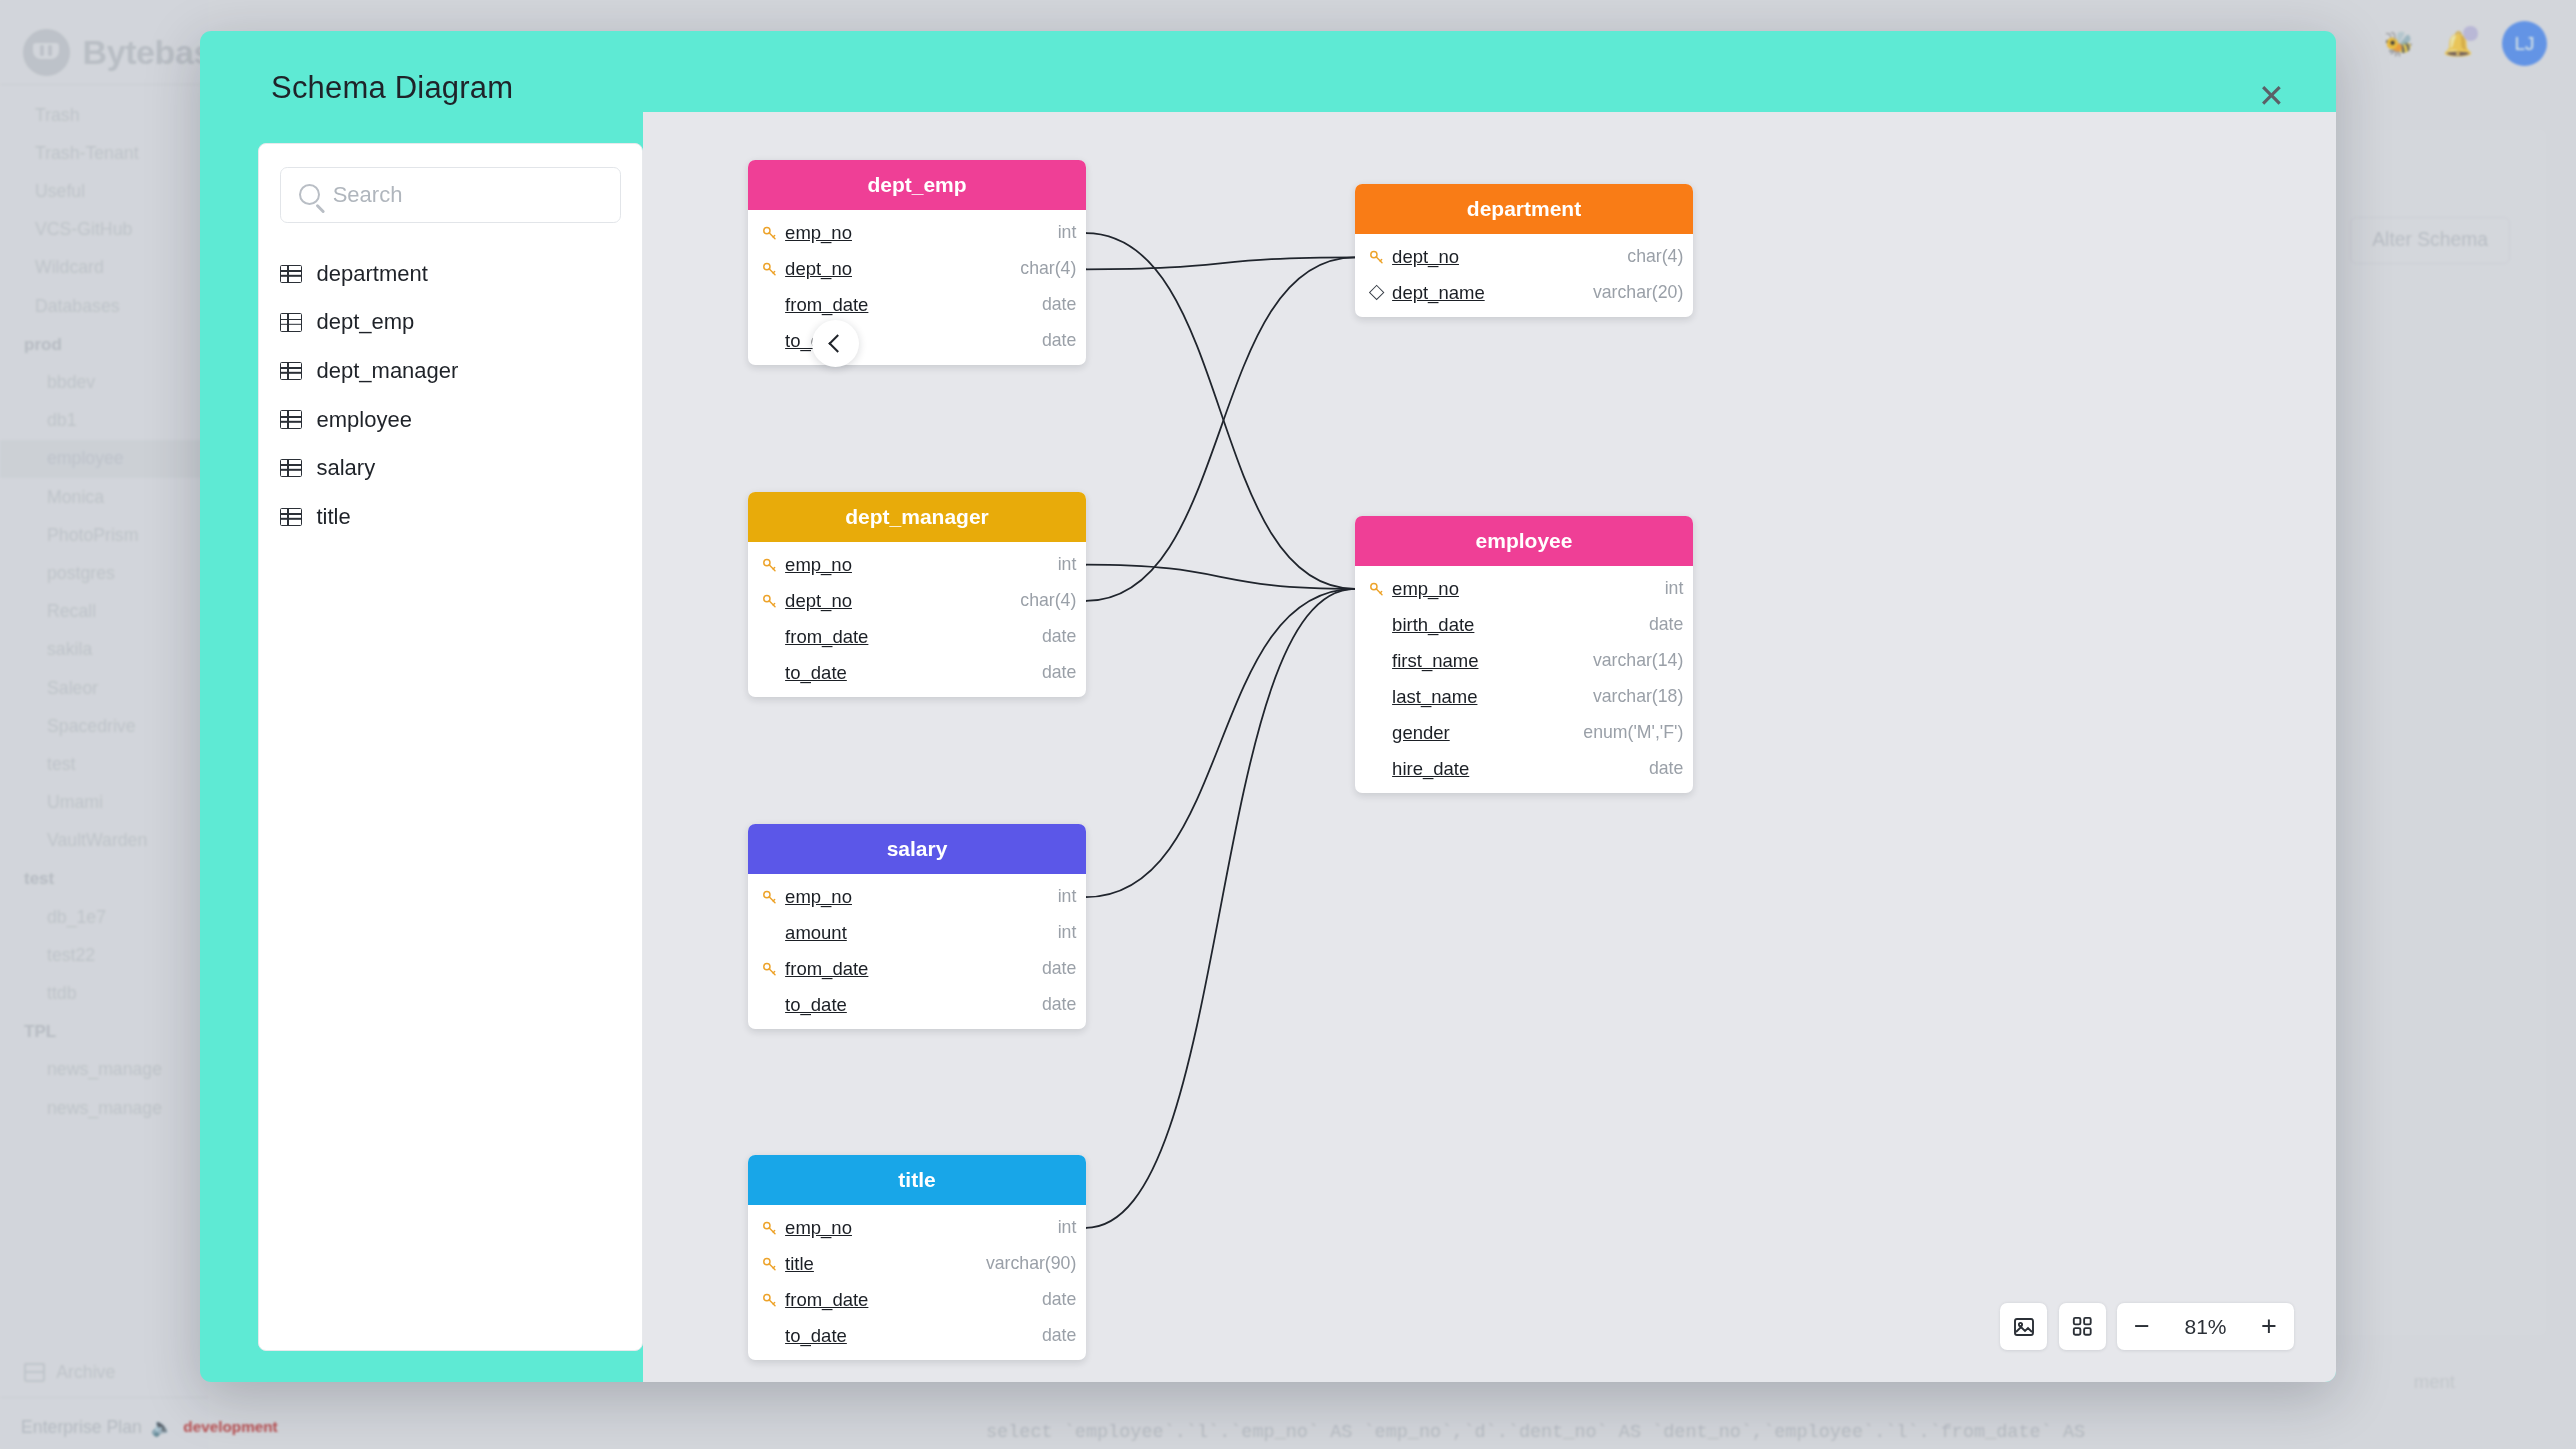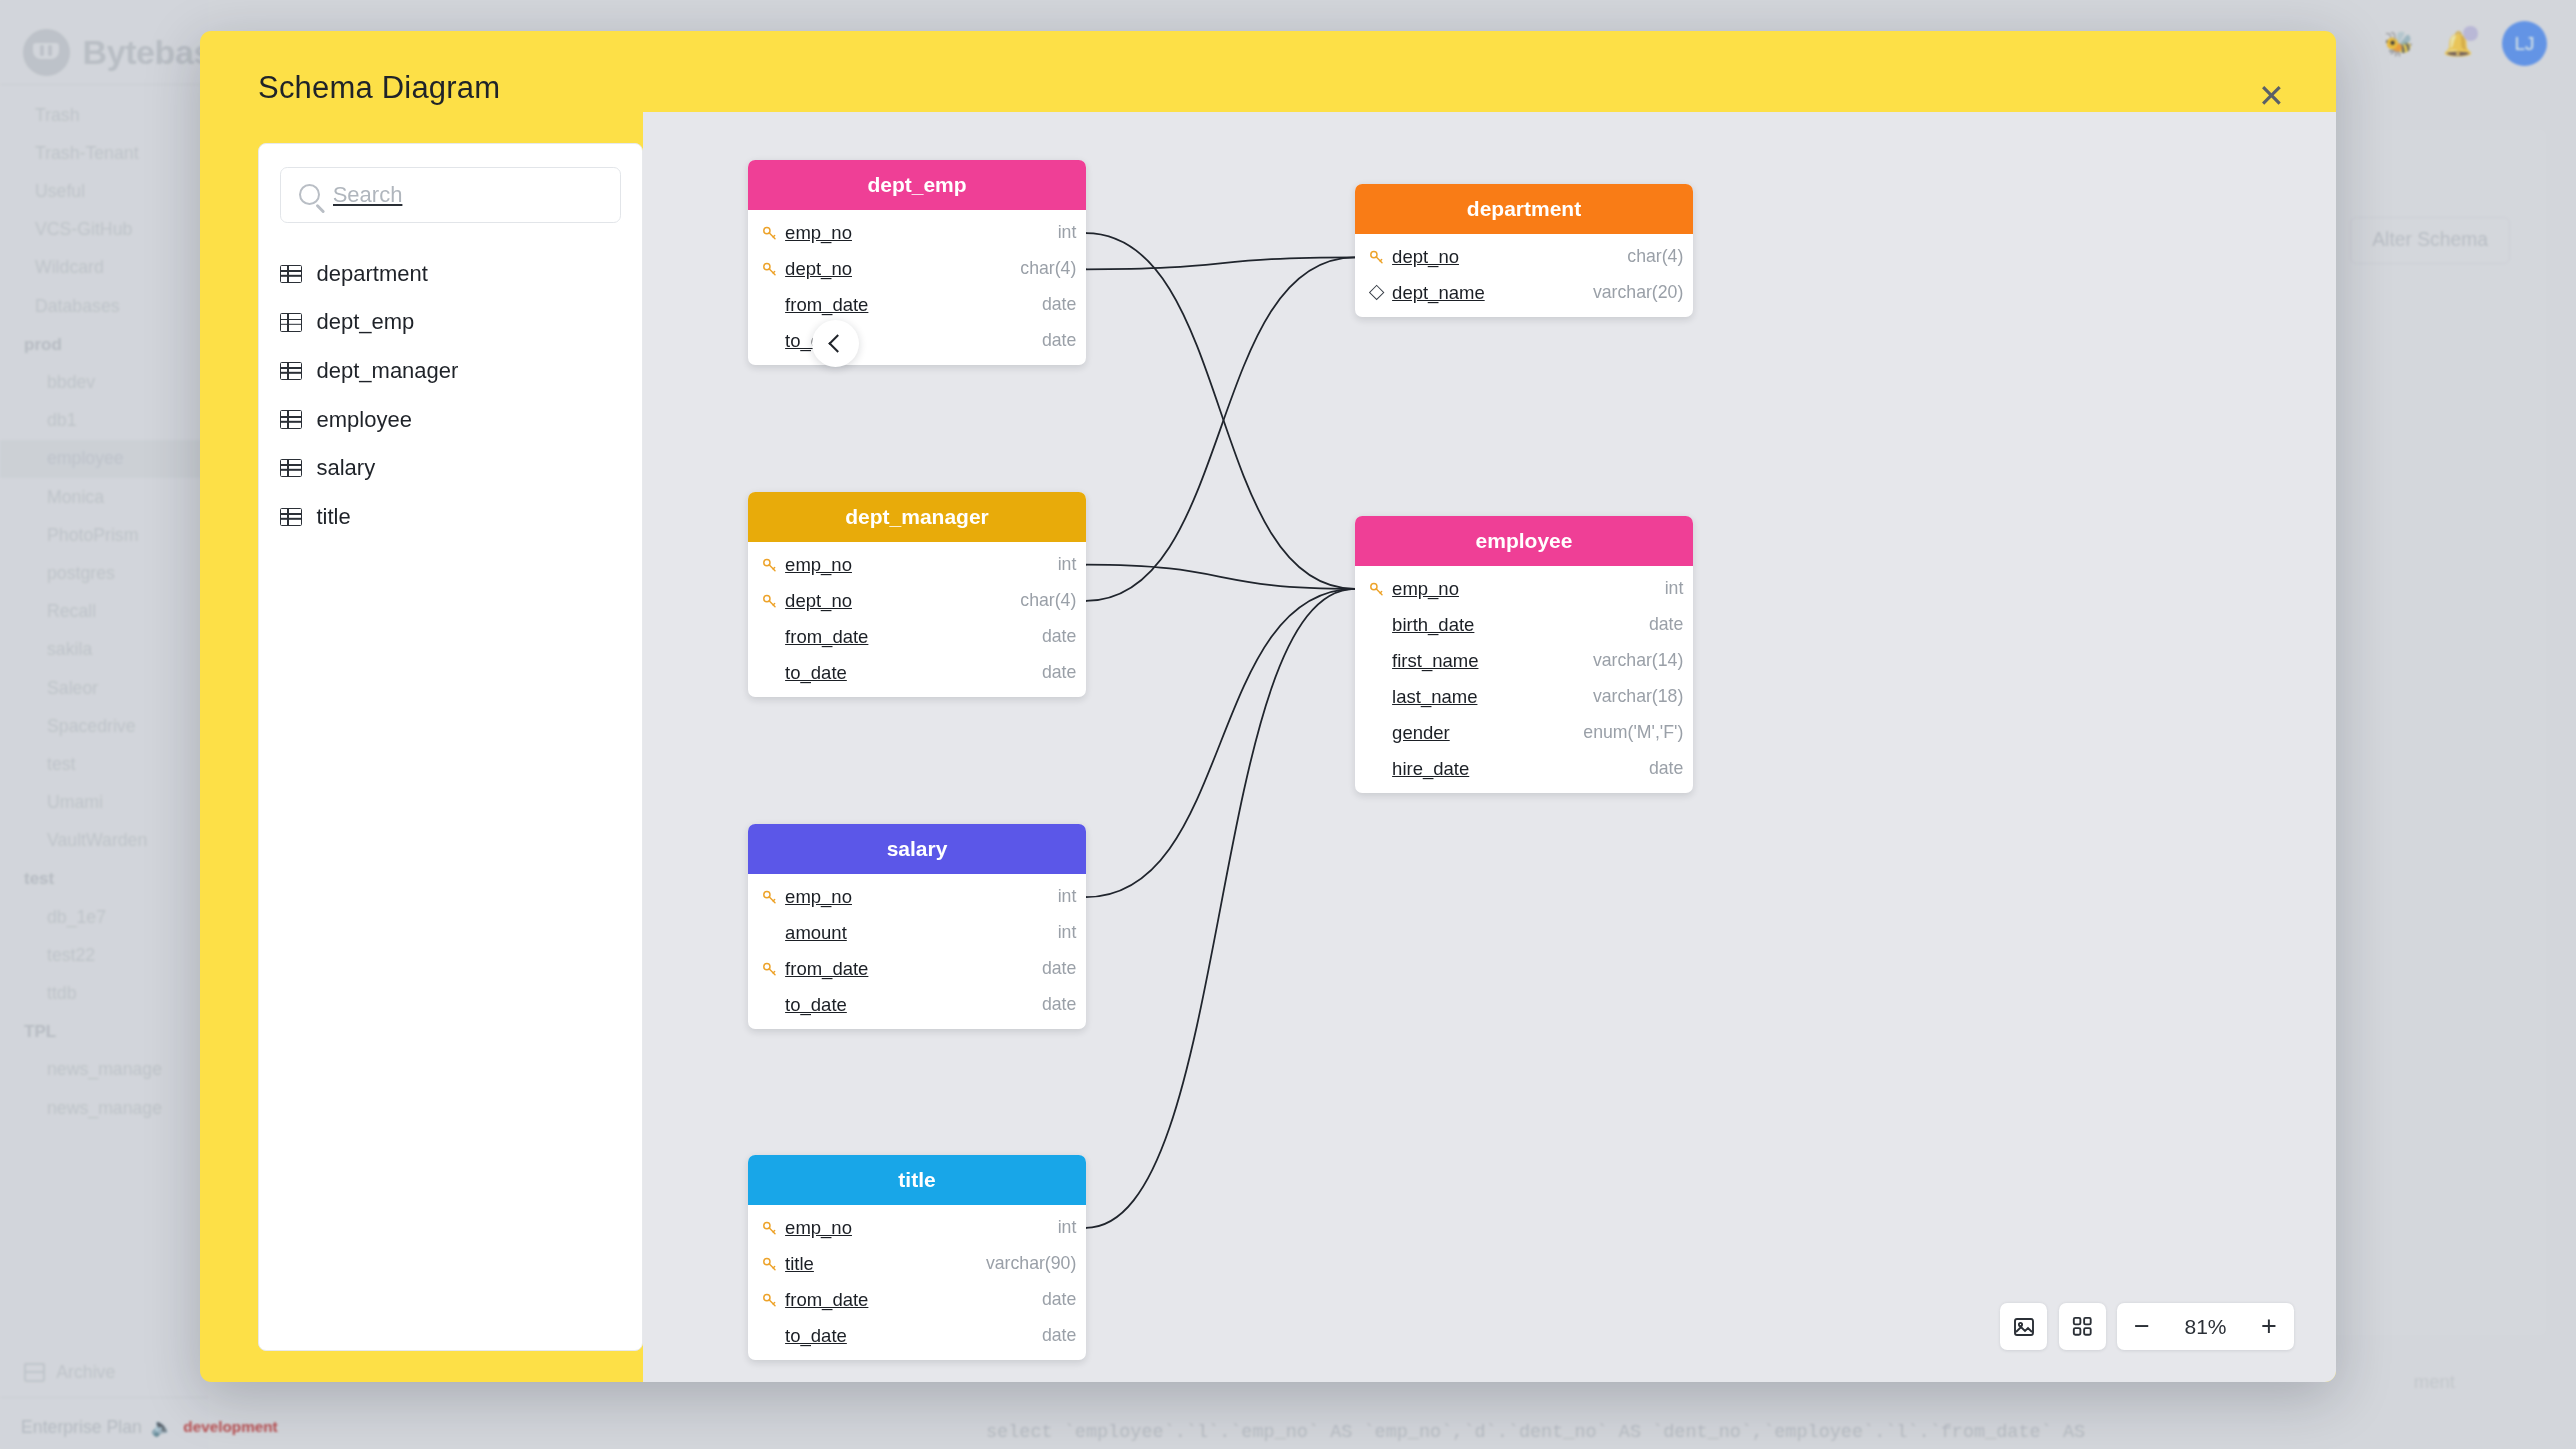--- a/index.html
+++ b/index.html
@@ -48,39 +48,40 @@
   .alter-btn { position: absolute; right: 66px; top: 217px; padding: 11.3px 21px; border: 0.8px solid #d3d8de;
                border-radius: 6.4px; font-size: 19.3px; color: #b8bec5; }
   .sql-line { position: absolute; left: 986px; bottom: 6.4px; font-size: 18.5px; color: #b7bdc4; white-space: nowrap; font-family: "Liberation Mono", monospace; }
   .env-chip { position: absolute; right: 121px; bottom: 56px; font-size: 18.5px; color: #c7ccd2; }
   .panel-ghost { position: absolute; left: 208px; top: 129px; right: 29px; bottom: 113px; border-radius: 8px; background: #e1e4e8; }
 
   
   .modal-scrim { position: absolute; inset: 0; background: rgba(30,35,45,.06); }
   .modal {
     position: absolute; left: 200px; top: 31px; width: 2136px; height: 1351px;
-    background: #fde047; border-radius: 11.3px; box-shadow: 0 14.5px 56px rgba(20,25,35,.22);
+    background: #5eead4; border-radius: 11.3px; box-shadow: 0 14.5px 56px rgba(20,25,35,.22);
     overflow: hidden;
+    padding-left: 13px;
   }
   .modal-header { position: relative; height: 81px; }
   .modal-title { position: absolute; left: 58px; top: 39px; font-size: 31px; color: #1f2329; font-weight: 400; letter-spacing: 0.2px; }
   .modal-close { position: absolute; right: 45px; top: 45px; width: 39px; height: 39px; display: flex;
                  align-items: center; justify-content: center; font-size: 32px; color: #5b6067; cursor: pointer; line-height: 1; }
 
   .modal-body { position: absolute; left: 0; top: 81px; right: 0; bottom: 0; }
 
   
   .schema-sidebar { position: absolute; left: 58px; top: 31px; width: 385px; bottom: 31px;
                     border: 0.8px solid #e7e9ec; border-radius: 8px; background: #fff; }
   .search-box { margin: 22.5px 21px 0 21px; height: 56px; border: 0.8px solid #e2e5e9; border-radius: 7.2px;
                 display: flex; align-items: center; gap: 13px; padding: 0 17.7px; }
   .search-glyph { width: 21px; height: 21px; border: 2.4px solid #b9bec5; border-radius: 50%; position: relative; flex: none; }
   .search-glyph::after { content:""; position:absolute; right:-8px; bottom:-6.4px; width:10.5px; height:2.7px; background:#b9bec5;
                          transform: rotate(45deg); border-radius:1.6px; }
-  .search-input { border: 0; outline: 0; font-size: 22px; color: #2a2f36; font-family: "Liberation Sans", sans-serif; width: 100%; background: transparent; text-decoration: underline; }
+  .search-input { border: 0; outline: 0; font-size: 22px; color: #2a2f36; font-family: "Liberation Sans", sans-serif; width: 100%; background: transparent; }
   .search-input::placeholder { color: #b0b6bd; }
 
   .tbl-list { margin-top: 27px; }
   .tbl-item { display: flex; align-items: center; gap: 14.5px; padding: 11.3px 21px; cursor: pointer; }
   .tbl-glyph { width: 22px; height: 18.5px; border: 1.9px solid #2b3037; border-radius: 1.6px; position: relative; flex: none; }
   .tbl-glyph::before { content:""; position:absolute; left:0; right:0; top:4.4px; height:1.8px; background:#2b3037;
                        box-shadow: 0 4.8px 0 0 #2b3037; }
   .tbl-glyph::after { content:""; position:absolute; top:0; bottom:0; left:6.4px; width:1.8px; background:#2b3037; }
   .tbl-label { font-size: 22px; color: #1f2329; }
 

